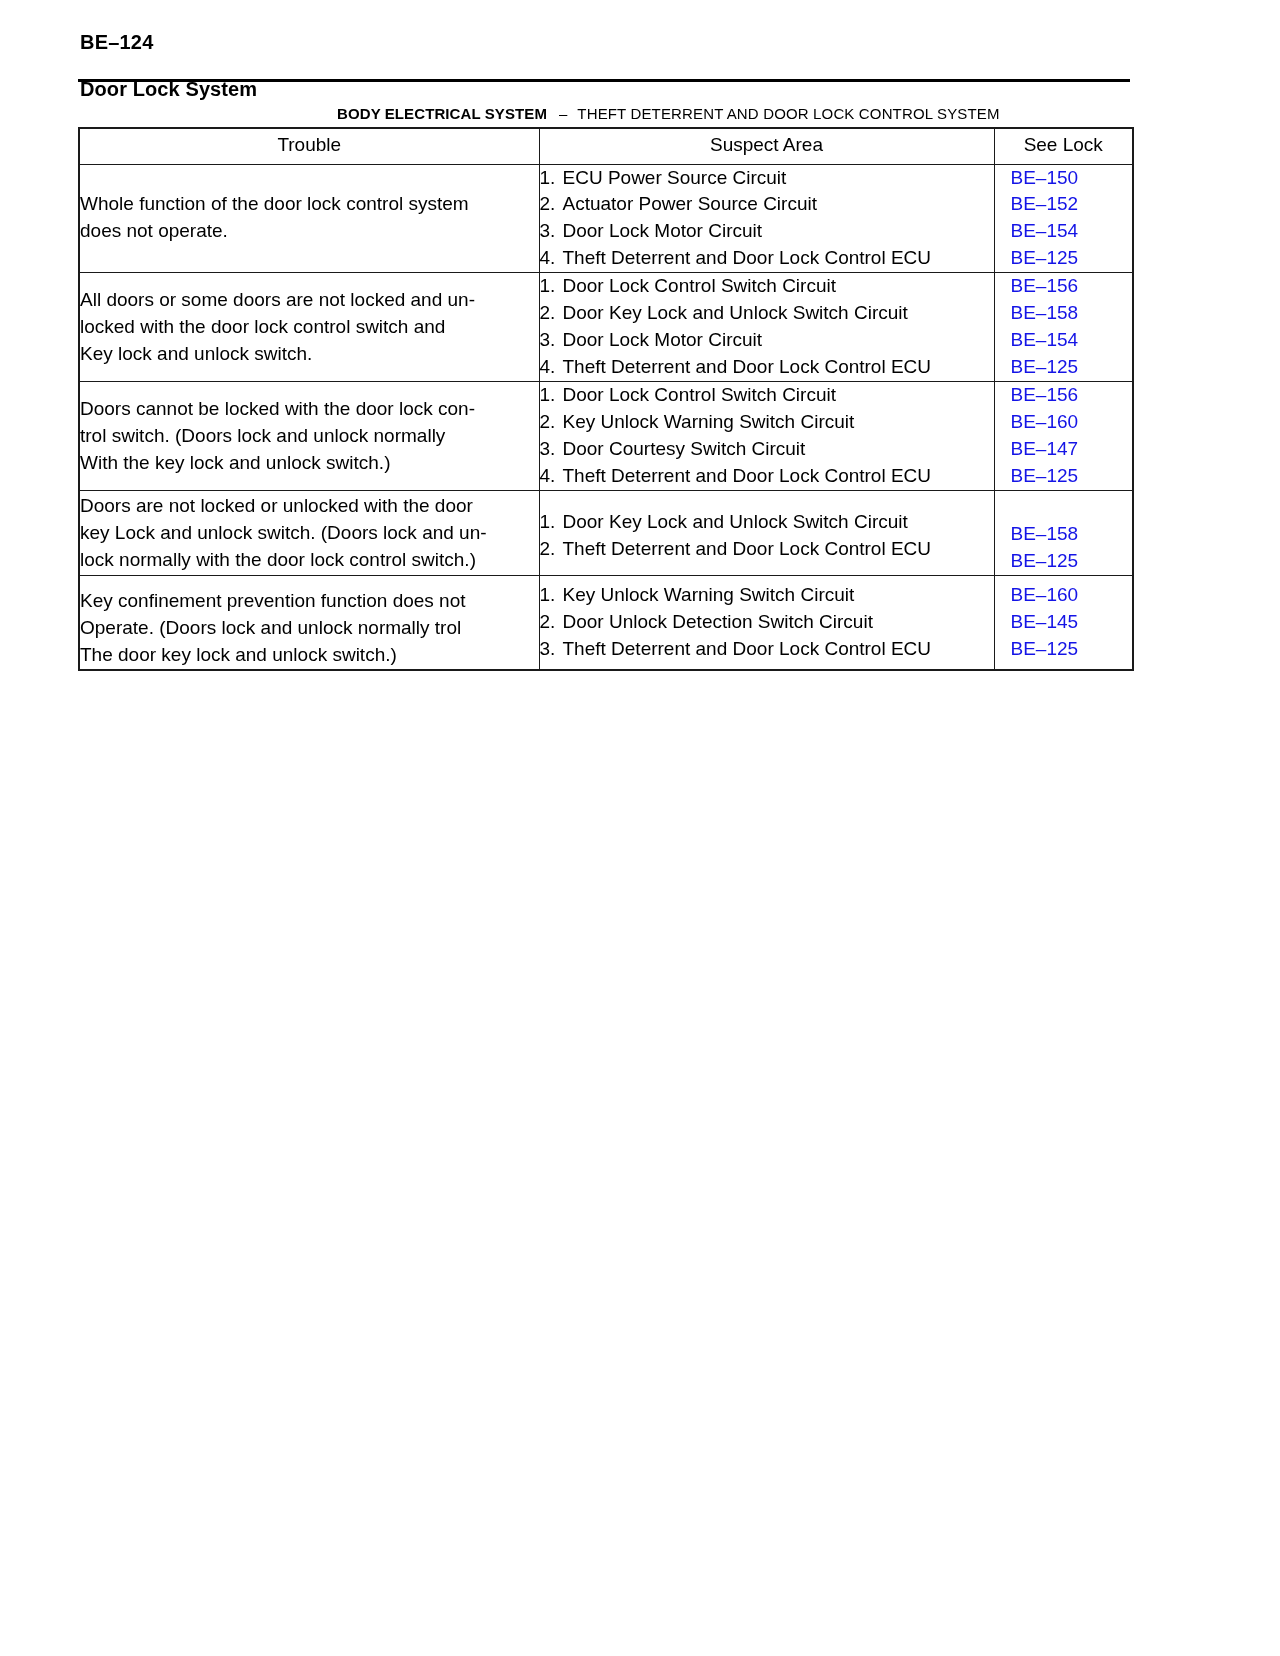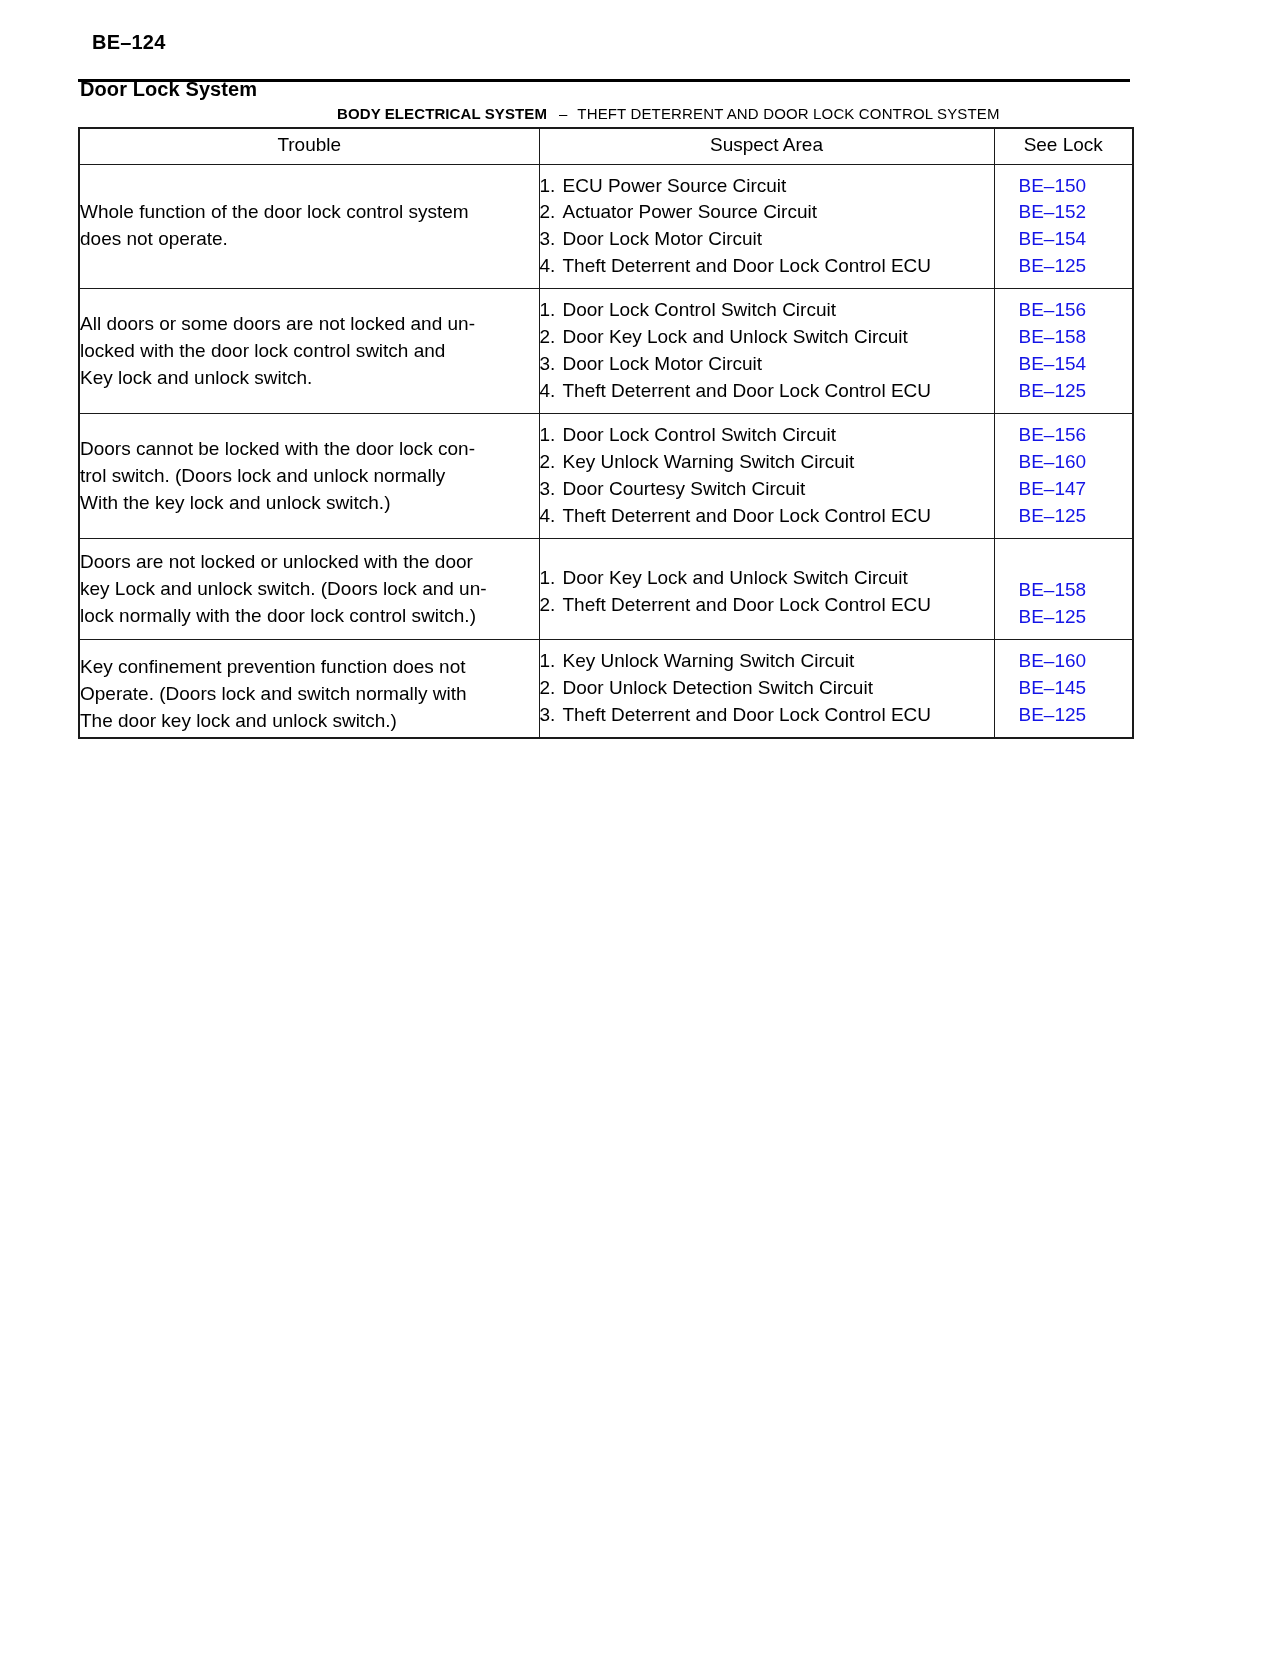--- a/index.html
+++ b/index.html
@@ -25,21 +25,21 @@
   }
 
   
   .header-block {
     position: relative;
     margin: 0;
     padding: 0;
   }
   .page-code {
     position: absolute;
-    left: 92px;
+    left: 80px;
     top: 31px;
     font-size: 20px;
     font-weight: bold;
     letter-spacing: 0.2px;
     white-space: nowrap;
   }
   .running-head {
     position: absolute;
     left: 337px;
     top: 57px;
@@ -134,21 +134,21 @@
     padding-left: 0;
   }
   td.suspect li .num { display: inline-block; min-width: 23px; }
 
   td.pages {
     padding: 9px 0 9px 0;
     font-size: 19px;
     line-height: 1.42;
     text-align: left;
   }
-  td.pages .plist { margin: 8px; padding: 0; list-style: none; }
+  td.pages .plist { margin: 0; padding: 0; list-style: none; }
   td.pages .plist li {
     white-space: nowrap;
     padding-left: 16px;
     color: #1414e6;
   }
   td.pages a, .pg {
     color: #1414e6;
     text-decoration: none;
   }
 
@@ -283,21 +283,21 @@
               <ul class="plist">
                 <li><a class="pg" href="#">BE–158</a></li>
                 <li><a class="pg" href="#">BE–125</a></li>
               </ul>
             </td>
           </tr>
           <tr class="row-5">
             <td class="trouble">
               <span class="lines">
                 <span class="ln">Key confinement prevention function does not</span>
-                <span class="ln">Operate. (Doors lock and switch normally with</span>
+                <span class="ln">Operate. (Doors lock and unlock normally trol</span>
                 <span class="ln">The door key lock and unlock switch.)</span>
               </span>
             </td>
             <td class="suspect">
               <ol>
                 <li><span class="num">1.</span><span>Key Unlock Warning Switch Circuit</span></li>
                 <li><span class="num">2.</span><span>Door Unlock Detection Switch Circuit</span></li>
                 <li><span class="num">3.</span><span>Theft Deterrent and Door Lock Control ECU</span></li>
               </ol>
             </td>

